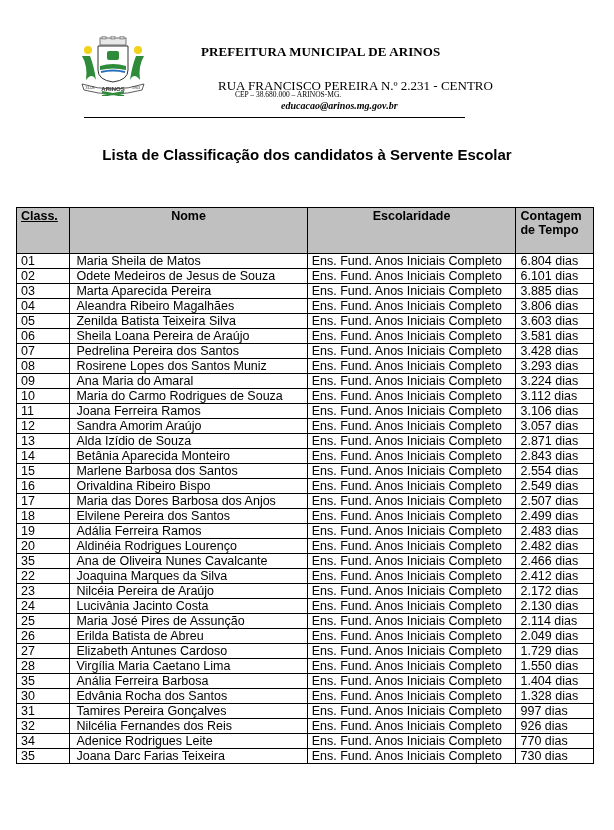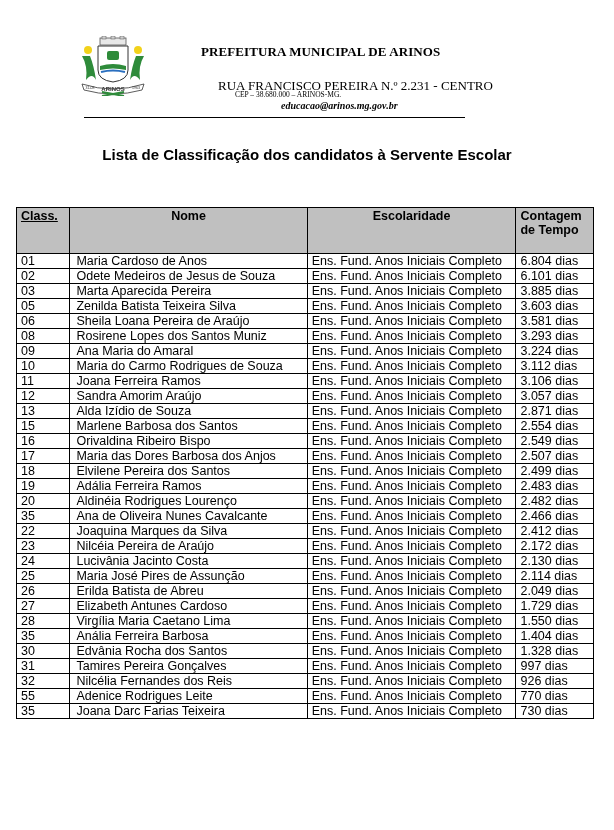--- a/index.html
+++ b/index.html
@@ -68,49 +68,61 @@
     <tr>
       <th class="c-class w-class">Class.</th>
       <th class="w-name">Nome</th>
       <th class="w-esc">Escolaridade</th>
       <th class="c-time w-time"><span>Contagem</span><br><span>de Tempo</span></th>
     </tr>
   </thead>
   <tbody id="tbody">
       <tr>
         <td>01</td>
-        <td class="td-name">Maria Cardoso de Anos</td>
+        <td class="td-name">Maria Sheila de Matos</td>
         <td>Ens. Fund. Anos Iniciais Completo</td>
         <td>6.804 dias</td>
       </tr>
       <tr>
         <td>02</td>
         <td class="td-name">Odete Medeiros de Jesus de Souza</td>
         <td>Ens. Fund. Anos Iniciais Completo</td>
         <td>6.101 dias</td>
       </tr>
       <tr>
         <td>03</td>
         <td class="td-name">Marta Aparecida Pereira</td>
         <td>Ens. Fund. Anos Iniciais Completo</td>
         <td>3.885 dias</td>
       </tr>
       <tr>
+        <td>04</td>
+        <td class="td-name">Aleandra Ribeiro Magalhães</td>
+        <td>Ens. Fund. Anos Iniciais Completo</td>
+        <td>3.806 dias</td>
+      </tr>
+      <tr>
         <td>05</td>
         <td class="td-name">Zenilda Batista Teixeira Silva</td>
         <td>Ens. Fund. Anos Iniciais Completo</td>
         <td>3.603 dias</td>
       </tr>
       <tr>
         <td>06</td>
         <td class="td-name">Sheila Loana Pereira de Araújo</td>
         <td>Ens. Fund. Anos Iniciais Completo</td>
         <td>3.581 dias</td>
       </tr>
       <tr>
+        <td>07</td>
+        <td class="td-name">Pedrelina Pereira dos Santos</td>
+        <td>Ens. Fund. Anos Iniciais Completo</td>
+        <td>3.428 dias</td>
+      </tr>
+      <tr>
         <td>08</td>
         <td class="td-name">Rosirene Lopes dos Santos Muniz</td>
         <td>Ens. Fund. Anos Iniciais Completo</td>
         <td>3.293 dias</td>
       </tr>
       <tr>
         <td>09</td>
         <td class="td-name">Ana Maria do Amaral</td>
         <td>Ens. Fund. Anos Iniciais Completo</td>
         <td>3.224 dias</td>
@@ -133,20 +145,26 @@
         <td>Ens. Fund. Anos Iniciais Completo</td>
         <td>3.057 dias</td>
       </tr>
       <tr>
         <td>13</td>
         <td class="td-name">Alda Izídio de Souza</td>
         <td>Ens. Fund. Anos Iniciais Completo</td>
         <td>2.871 dias</td>
       </tr>
       <tr>
+        <td>14</td>
+        <td class="td-name">Betânia Aparecida Monteiro</td>
+        <td>Ens. Fund. Anos Iniciais Completo</td>
+        <td>2.843 dias</td>
+      </tr>
+      <tr>
         <td>15</td>
         <td class="td-name">Marlene Barbosa dos Santos</td>
         <td>Ens. Fund. Anos Iniciais Completo</td>
         <td>2.554 dias</td>
       </tr>
       <tr>
         <td>16</td>
         <td class="td-name">Orivaldina Ribeiro Bispo</td>
         <td>Ens. Fund. Anos Iniciais Completo</td>
         <td>2.549 dias</td>
@@ -241,21 +259,21 @@
         <td>Ens. Fund. Anos Iniciais Completo</td>
         <td>997 dias</td>
       </tr>
       <tr>
         <td>32</td>
         <td class="td-name">Nilcélia Fernandes dos Reis</td>
         <td>Ens. Fund. Anos Iniciais Completo</td>
         <td>926 dias</td>
       </tr>
       <tr>
-        <td>55</td>
+        <td>34</td>
         <td class="td-name">Adenice Rodrigues Leite</td>
         <td>Ens. Fund. Anos Iniciais Completo</td>
         <td>770 dias</td>
       </tr>
       <tr>
         <td>35</td>
         <td class="td-name">Joana Darc Farias Teixeira</td>
         <td>Ens. Fund. Anos Iniciais Completo</td>
         <td>730 dias</td>
       </tr>

